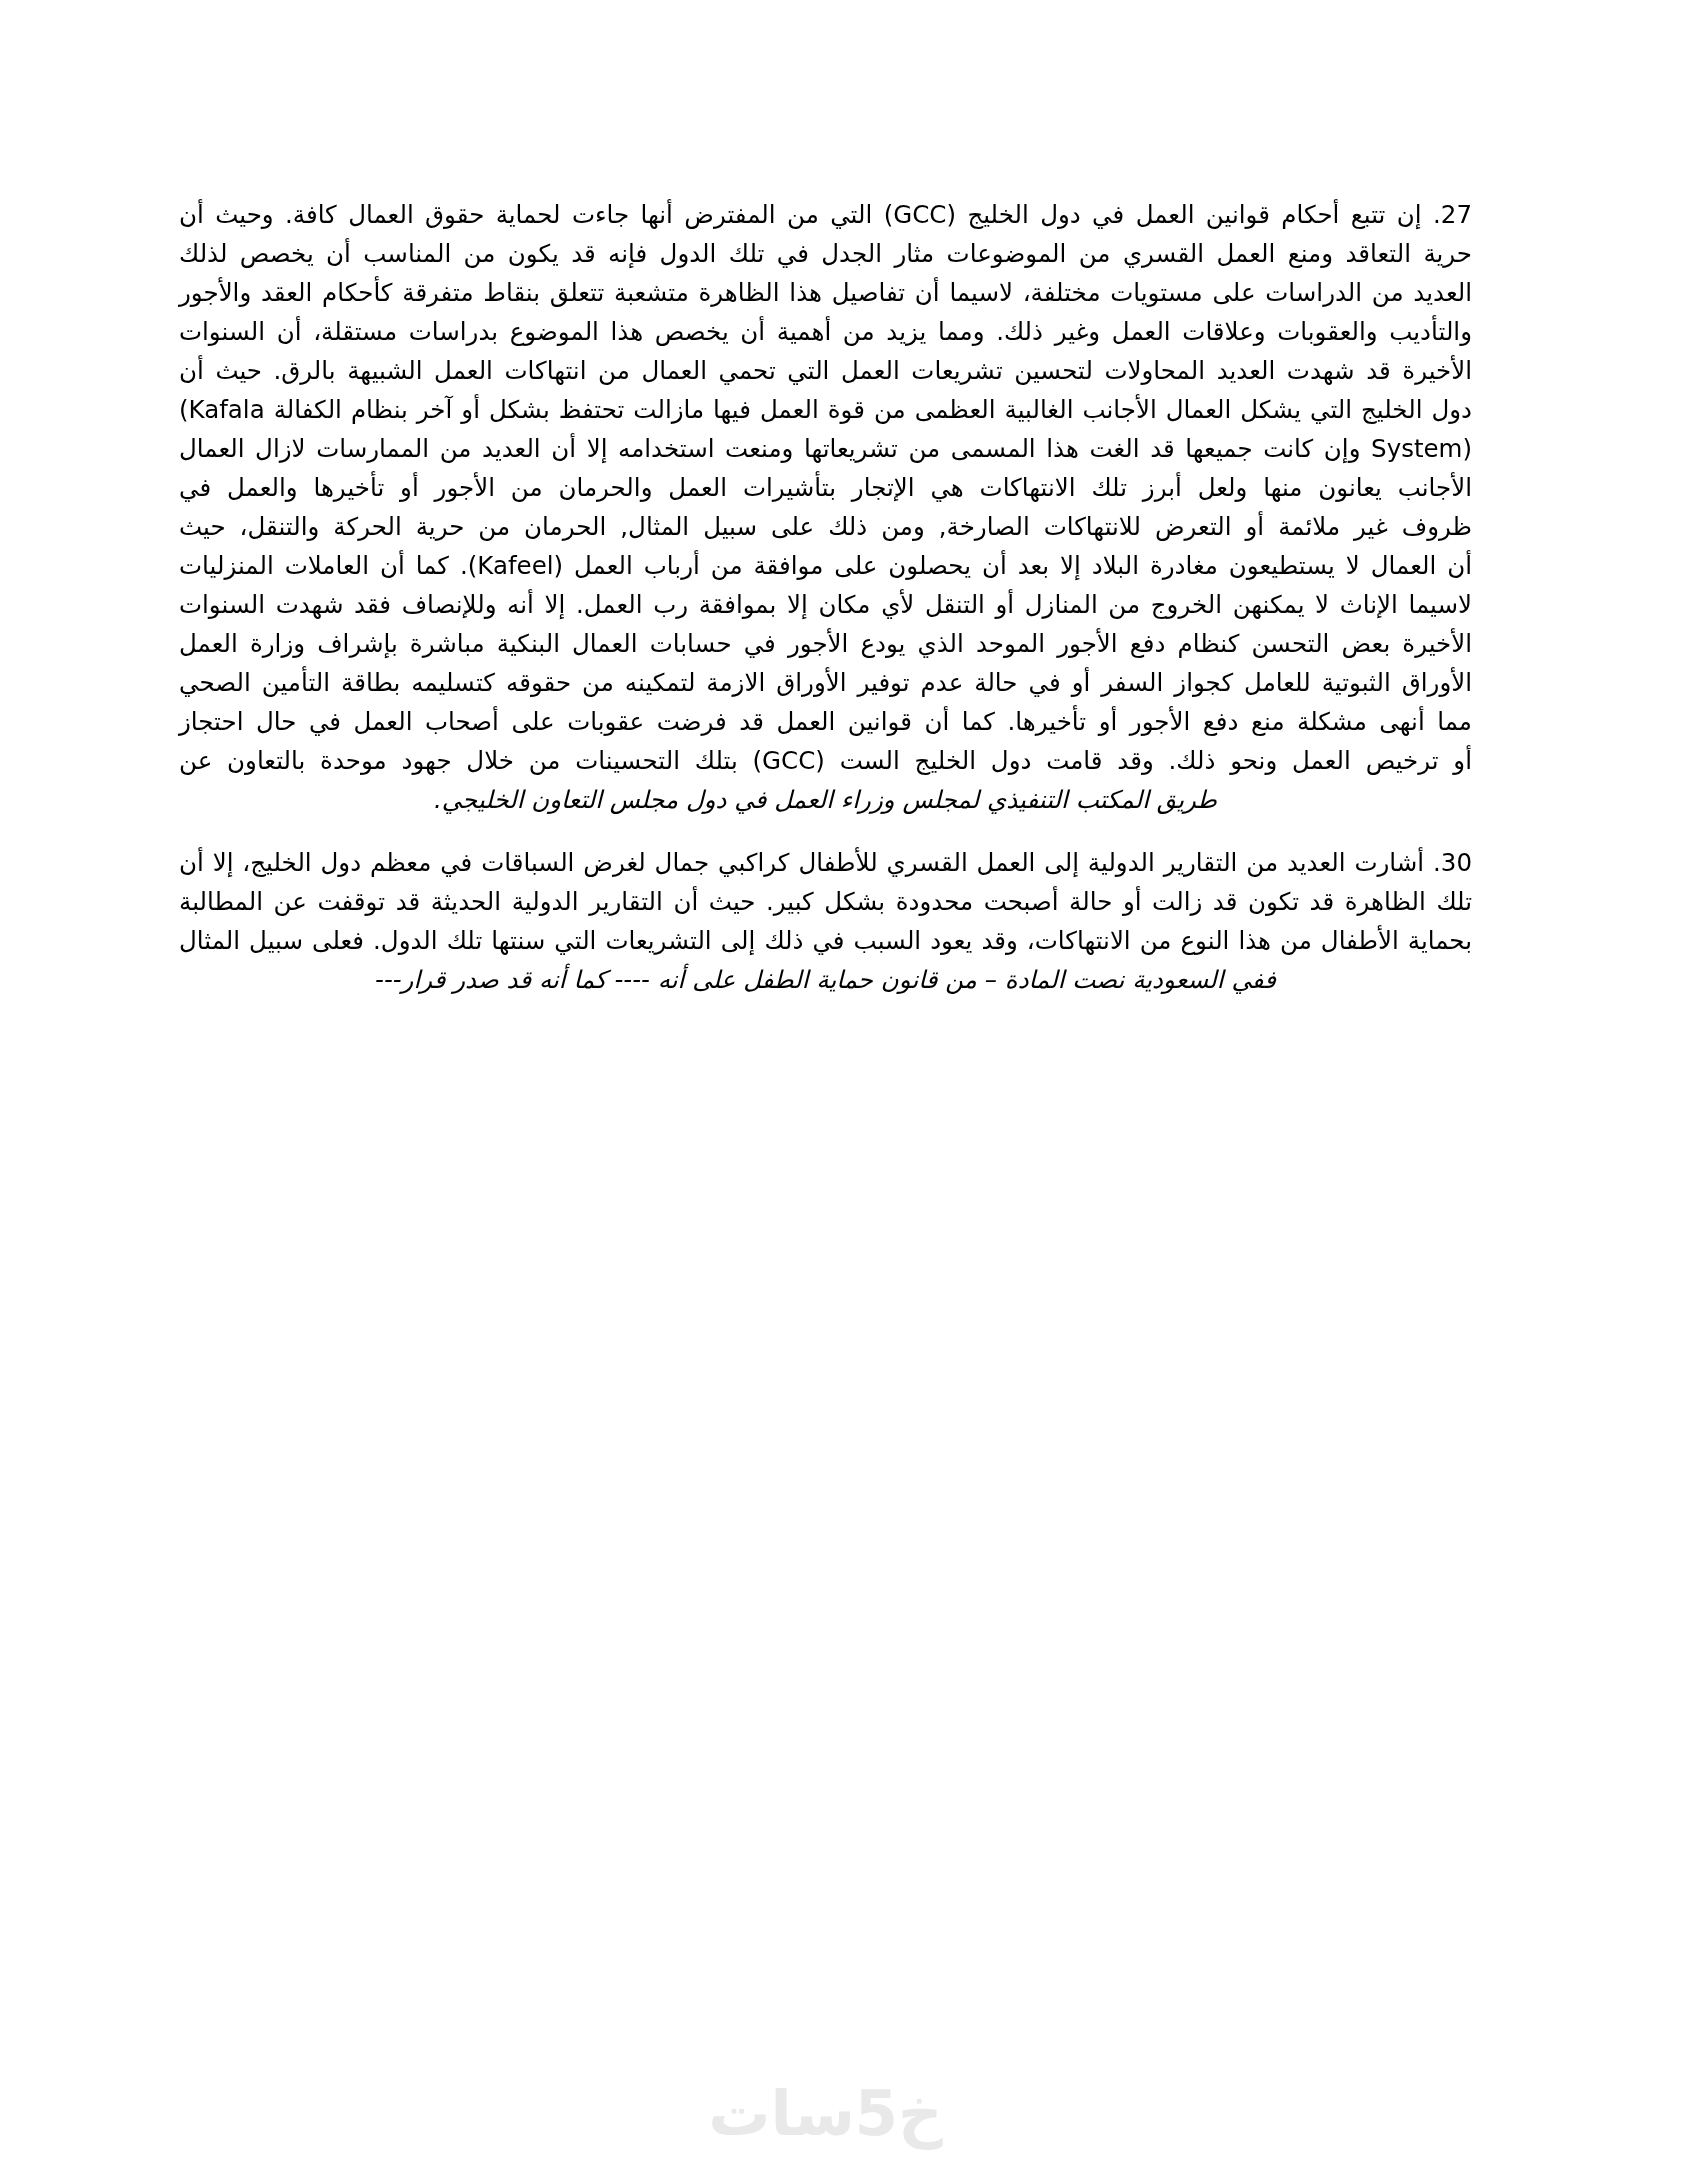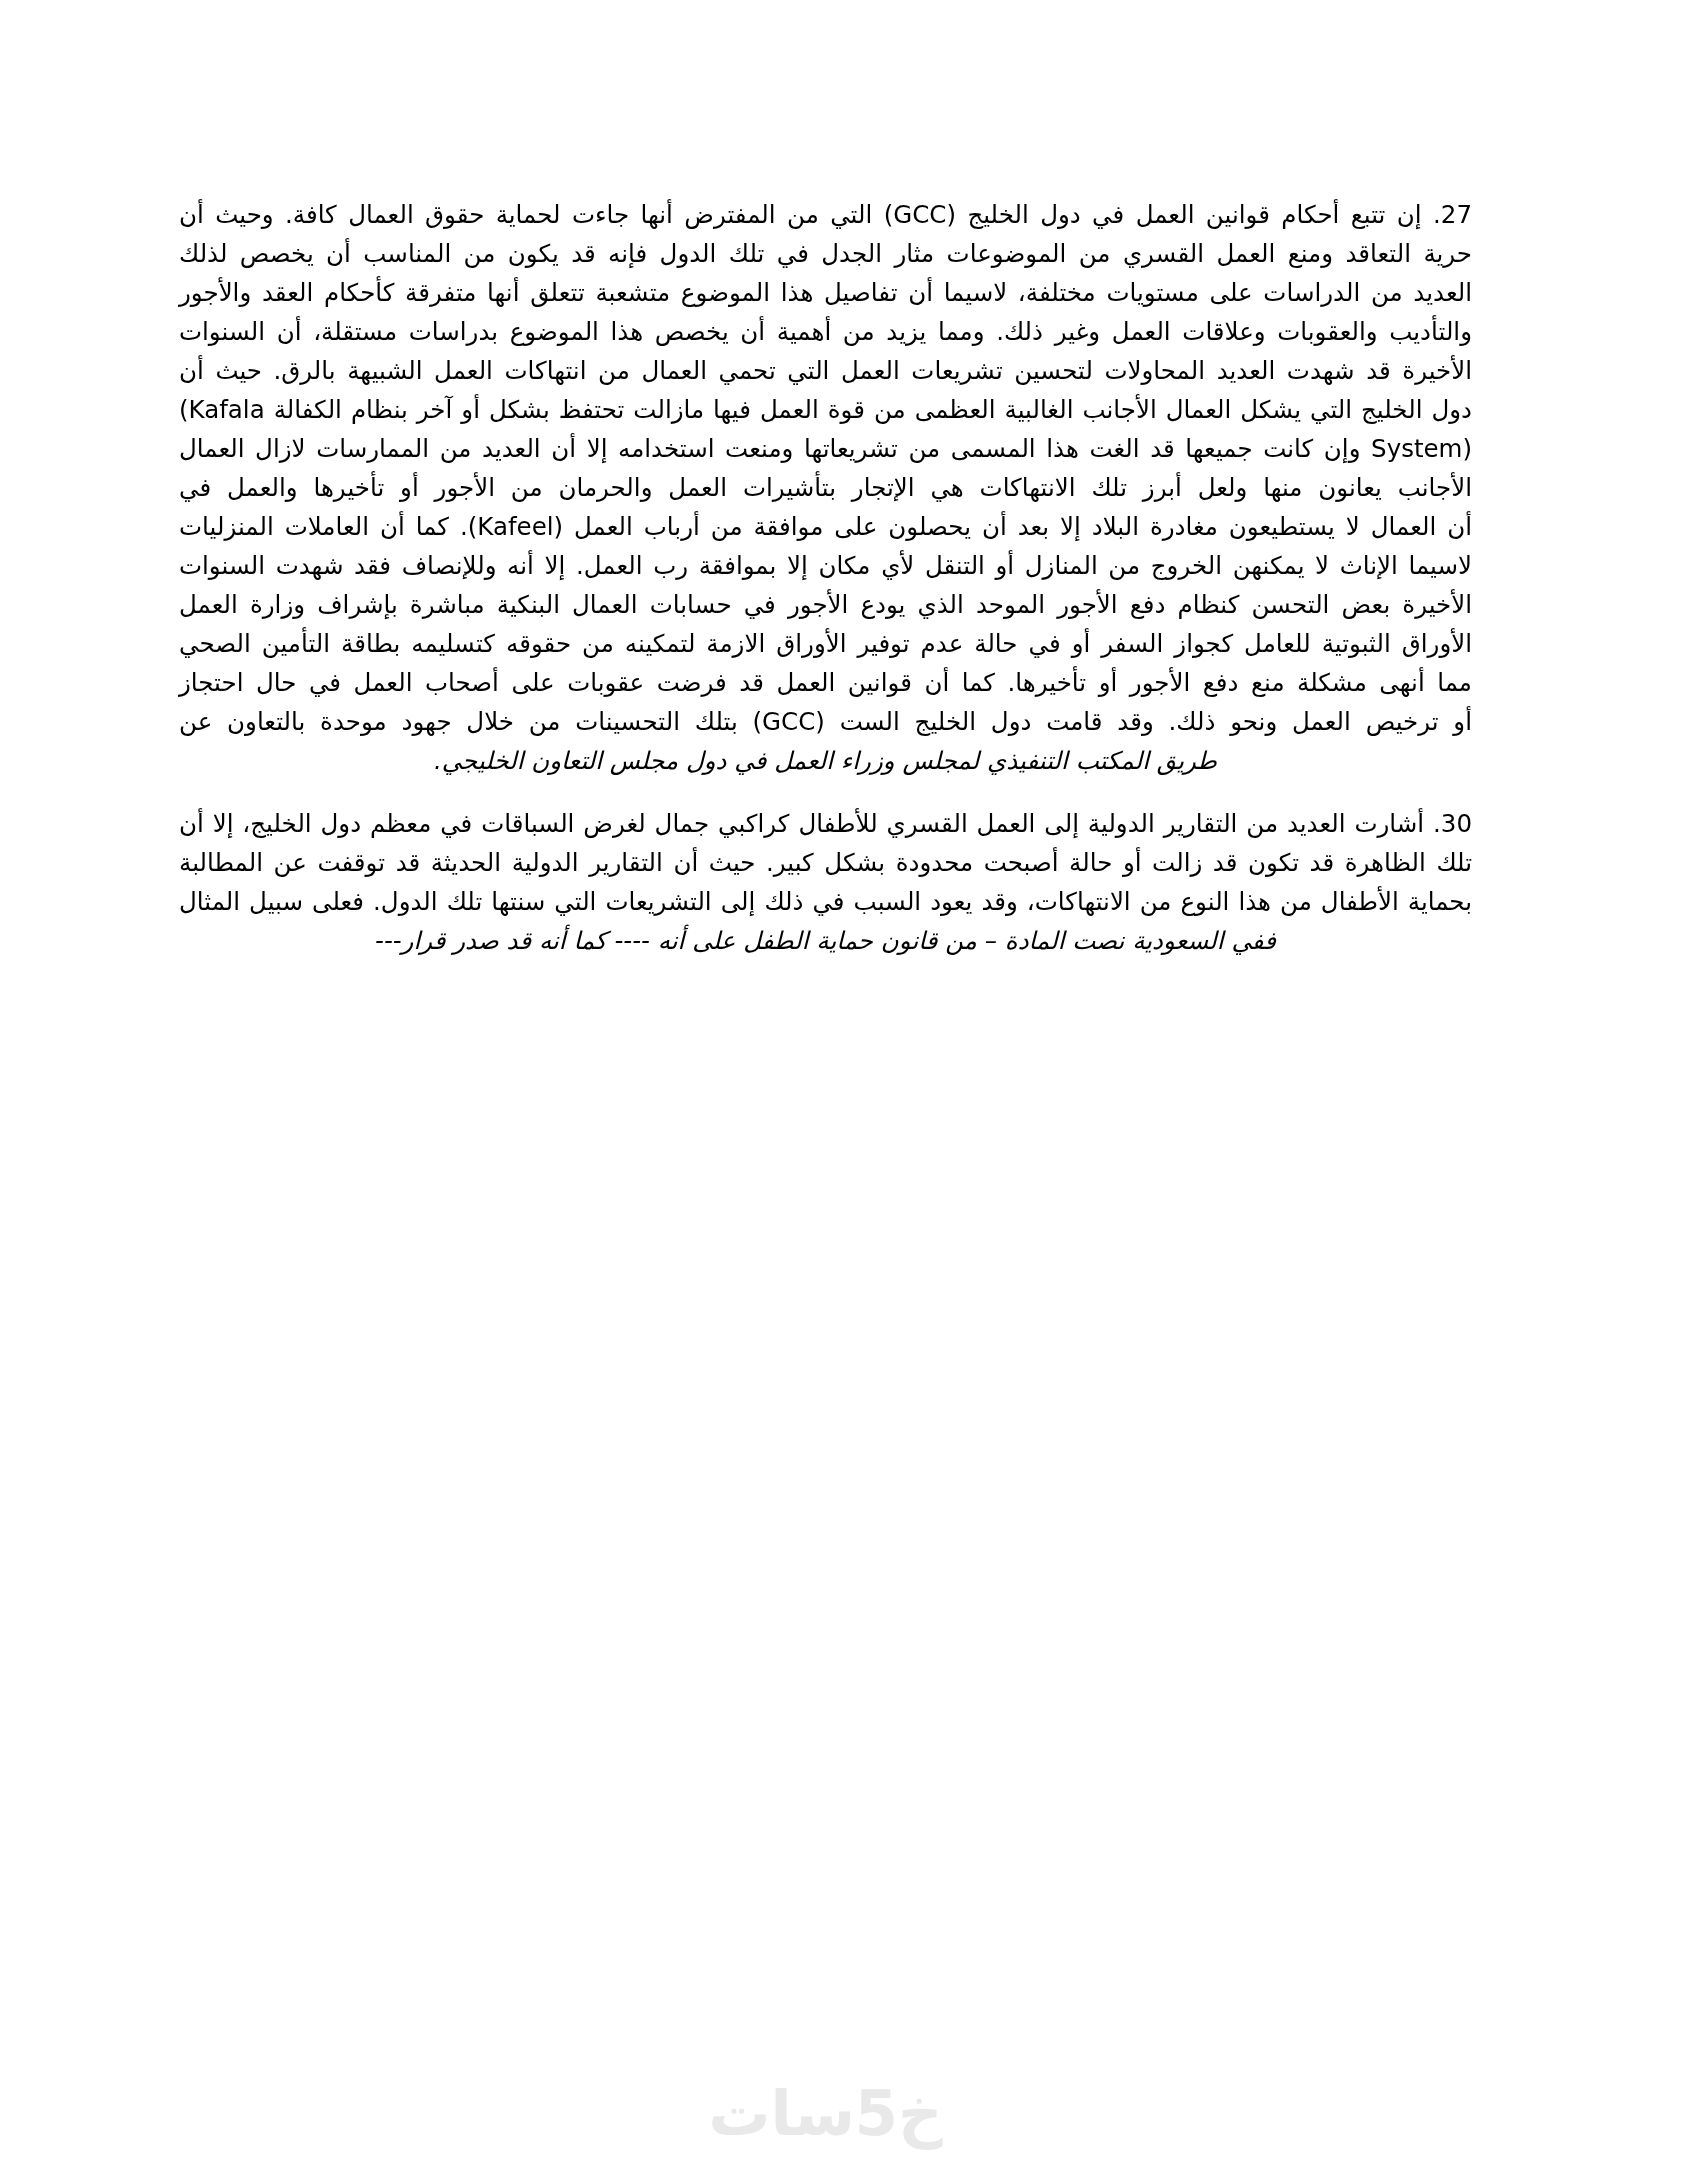--- a/index.html
+++ b/index.html
@@ -48,26 +48,27 @@
 </style>
 </head>
 <body>
 
 <div class="page" style="background: rgb(255, 255, 255);">
   <div class="text-block" style="color: rgb(0, 0, 0);">
 
   <div class="paragraph">
         <div class="line">27. إن تتبع أحكام قوانين العمل في دول الخليج (GCC) التي من المفترض أنها جاءت لحماية حقوق العمال كافة. وحيث أن</div>
         <div class="line">حرية التعاقد ومنع العمل القسري من الموضوعات مثار الجدل في تلك الدول فإنه قد يكون من المناسب أن يخصص لذلك</div>
-        <div class="line">العديد من الدراسات على مستويات مختلفة، لاسيما أن تفاصيل هذا الموضوع متشعبة تتعلق أنها متفرقة كأحكام العقد والأجور</div>
+        <div class="line">العديد من الدراسات على مستويات مختلفة، لاسيما أن تفاصيل هذا الظاهرة متشعبة تتعلق بنقاط متفرقة كأحكام العقد والأجور</div>
         <div class="line">والتأديب والعقوبات وعلاقات العمل وغير ذلك. ومما يزيد من أهمية أن يخصص هذا الموضوع بدراسات مستقلة، أن السنوات</div>
         <div class="line">الأخيرة قد شهدت العديد المحاولات لتحسين تشريعات العمل التي تحمي العمال من انتهاكات العمل الشبيهة بالرق. حيث أن</div>
         <div class="line">دول الخليج التي يشكل العمال الأجانب الغالبية العظمى من قوة العمل فيها مازالت تحتفظ بشكل أو آخر بنظام الكفالة ‎(Kafala</div>
         <div class="line">System)‎ وإن كانت جميعها قد الغت هذا المسمى من تشريعاتها ومنعت استخدامه إلا أن العديد من الممارسات لازال العمال</div>
         <div class="line">الأجانب يعانون منها ولعل أبرز تلك الانتهاكات هي الإتجار بتأشيرات العمل والحرمان من الأجور أو تأخيرها والعمل في</div>
+        <div class="line">ظروف غير ملائمة أو التعرض للانتهاكات الصارخة, ومن ذلك على سبيل المثال, الحرمان من حرية الحركة والتنقل، حيث</div>
         <div class="line">أن العمال لا يستطيعون مغادرة البلاد إلا بعد أن يحصلون على موافقة من أرباب العمل (Kafeel). كما أن العاملات المنزليات</div>
         <div class="line">لاسيما الإناث لا يمكنهن الخروج من المنازل أو التنقل لأي مكان إلا بموافقة رب العمل. إلا أنه وللإنصاف فقد شهدت السنوات</div>
         <div class="line">الأخيرة بعض التحسن كنظام دفع الأجور الموحد الذي يودع الأجور في حسابات العمال البنكية مباشرة بإشراف وزارة العمل</div>
         <div class="line">الأوراق الثبوتية للعامل كجواز السفر أو في حالة عدم توفير الأوراق الازمة لتمكينه من حقوقه كتسليمه بطاقة التأمين الصحي</div>
         <div class="line">مما أنهى مشكلة منع دفع الأجور أو تأخيرها. كما أن قوانين العمل قد فرضت عقوبات على أصحاب العمل في حال احتجاز</div>
         <div class="line">أو ترخيص العمل ونحو ذلك. وقد قامت دول الخليج الست (GCC) بتلك التحسينات من خلال جهود موحدة بالتعاون عن</div>
         <div class="line last-line">طريق المكتب التنفيذي لمجلس وزراء العمل في دول مجلس التعاون الخليجي.</div>
       </div>
       <div class="paragraph">
         <div class="line">30. أشارت العديد من التقارير الدولية إلى العمل القسري للأطفال كراكبي جمال لغرض السباقات في معظم دول الخليج، إلا أن</div>

